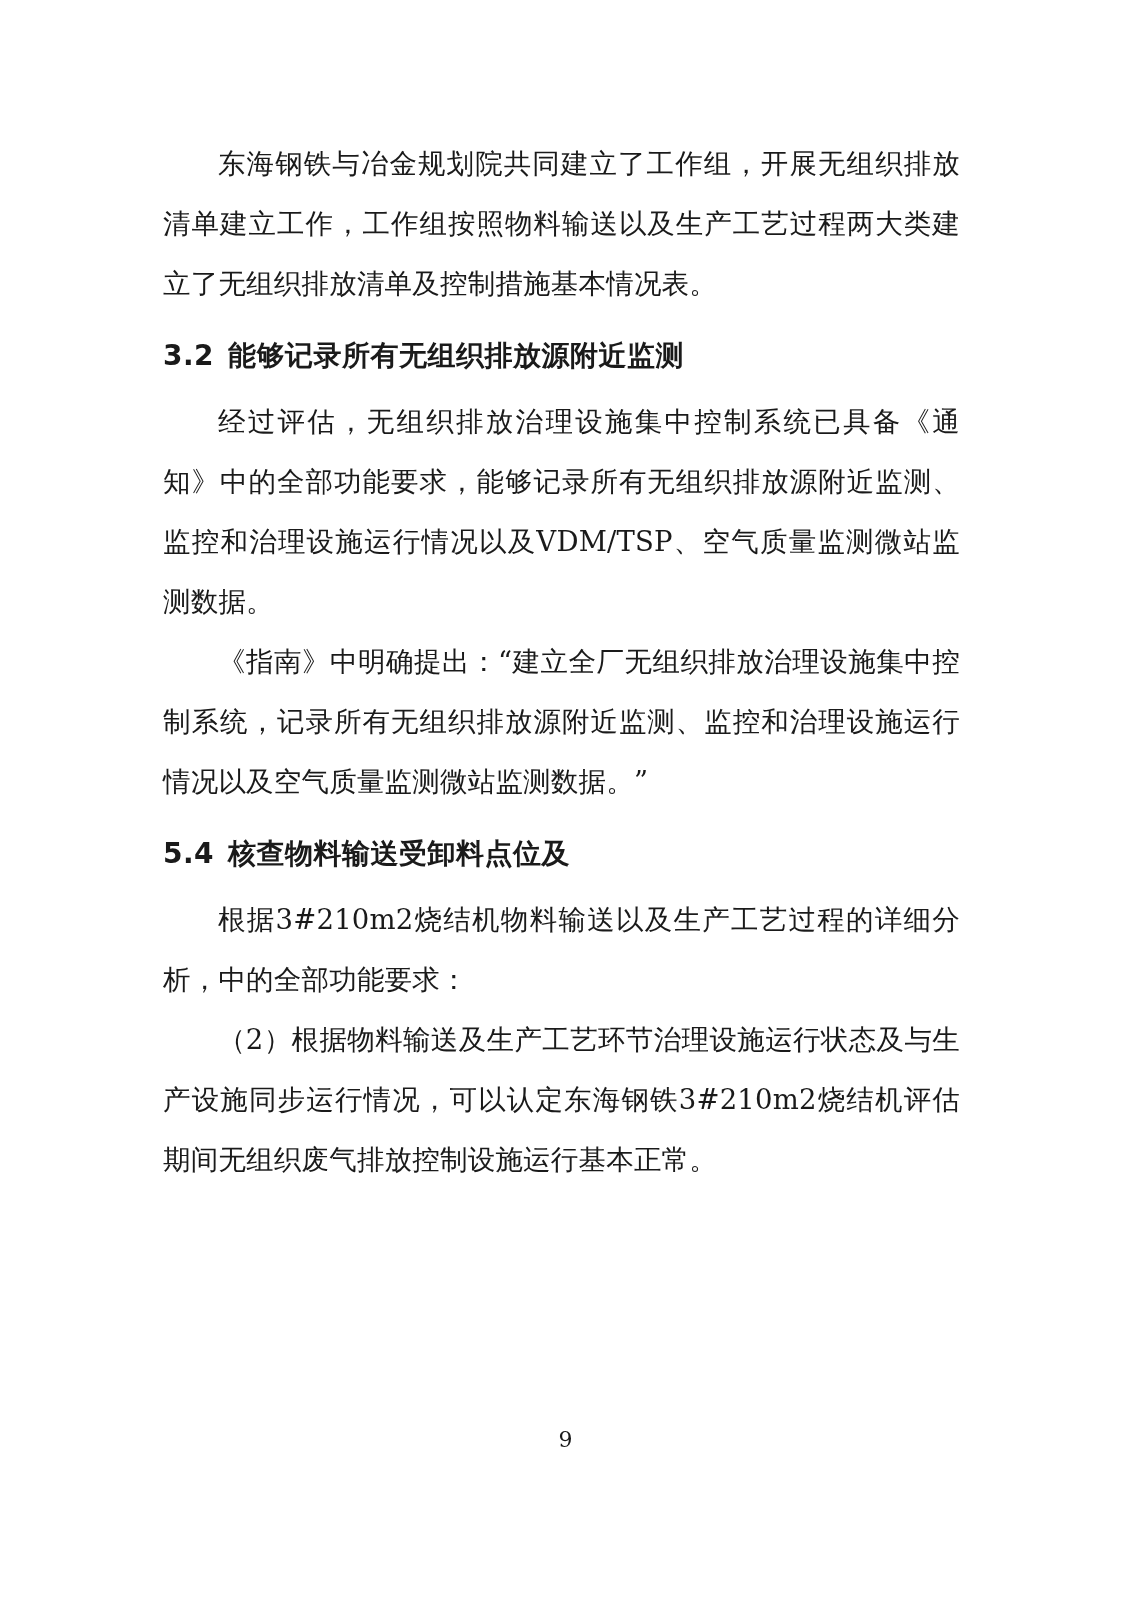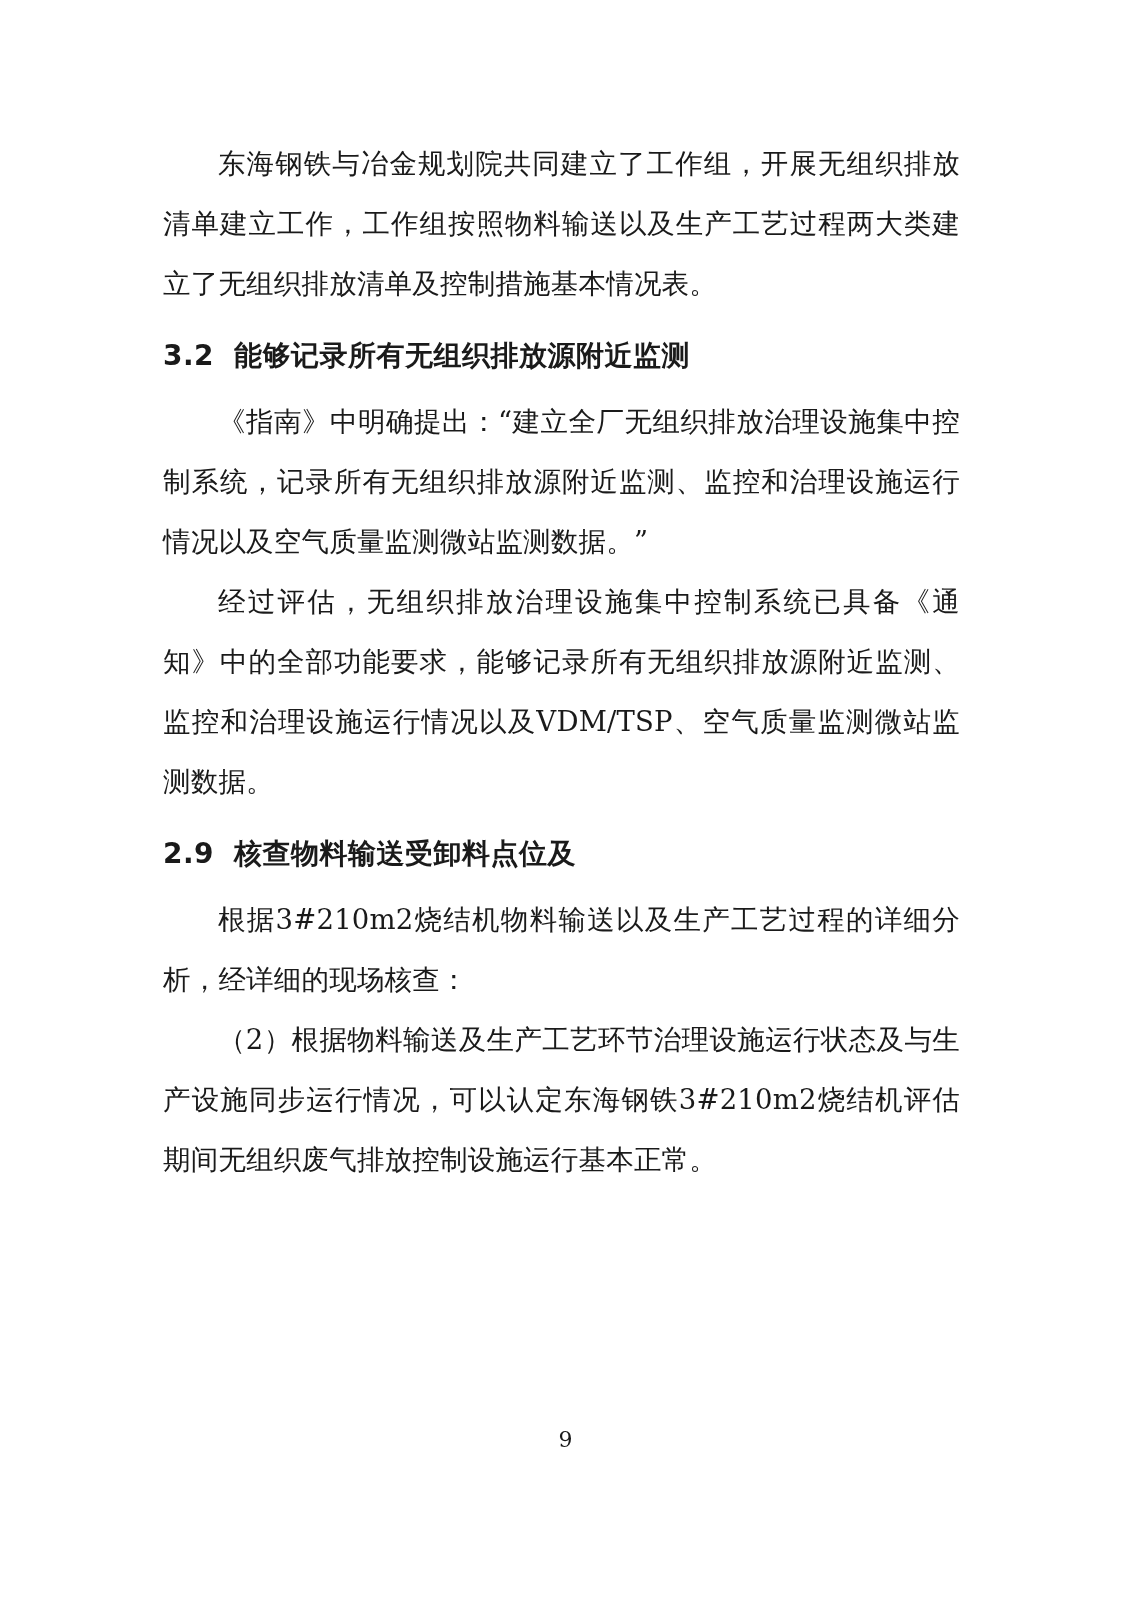--- a/index.html
+++ b/index.html
@@ -36,21 +36,21 @@
   }
   h2.section-heading {
     margin: 14px 0 6px 0;
     font-size: 28px;
     line-height: 58px;
     font-weight: bold;
     font-family: "DejaVu Sans", "Liberation Sans", sans-serif;
     letter-spacing: 0.5px;
   }
   h2.section-heading .num {
-    margin-right: 20px;
+    margin-right: 14px;
   }
   .page-number {
     position: absolute;
     left: 0;
     right: 0;
     top: 1427px;
     text-align: center;
     font-size: 22px;
     font-family: "DejaVu Serif", "Liberation Serif", serif;
     color: #1a1a1a;
@@ -61,29 +61,29 @@
 
 <div class="page">
   <div class="content">
 
     <p class="body-text">东海钢铁与冶金规划院共同建立了工作组，开展无组织排放清单建立工作，工作组按照物料输送以及生产工艺过程两大类建立了无组织排放清单及控制措施基本情况表。</p>
 
     <h2 class="section-heading">
       <span class="num">3.2</span><span>能够记录所有无组织排放源附近监测</span>
     </h2>
 
+    <p class="body-text">经过评估，无组织排放治理设施集中控制系统已具备《通知》中的全部功能要求，能够记录所有无组织排放源附近监测、监控和治理设施运行情况以及VDM/TSP、空气质量监测微站监测数据。</p>
+
     <p class="body-text">《指南》中明确提出：“建立全厂无组织排放治理设施集中控制系统，记录所有无组织排放源附近监测、监控和治理设施运行情况以及空气质量监测微站监测数据。”</p>
 
-    <p class="body-text">经过评估，无组织排放治理设施集中控制系统已具备《通知》中的全部功能要求，能够记录所有无组织排放源附近监测、监控和治理设施运行情况以及VDM/TSP、空气质量监测微站监测数据。</p>
-
     <h2 class="section-heading">
-      <span class="num">2.9</span><span>核查物料输送受卸料点位及</span>
+      <span class="num">5.4</span><span>核查物料输送受卸料点位及</span>
     </h2>
 
-    <p class="body-text">根据3#210m2烧结机物料输送以及生产工艺过程的详细分析，经详细的现场核查：</p>
+    <p class="body-text">根据3#210m2烧结机物料输送以及生产工艺过程的详细分析，中的全部功能要求：</p>
 
 
     <p class="body-text">（2）根据物料输送及生产工艺环节治理设施运行状态及与生产设施同步运行情况，可以认定东海钢铁3#210m2烧结机评估期间无组织废气排放控制设施运行基本正常。</p>
 
 
   </div>
 
   <div class="page-number">9</div>
 </div>
 

